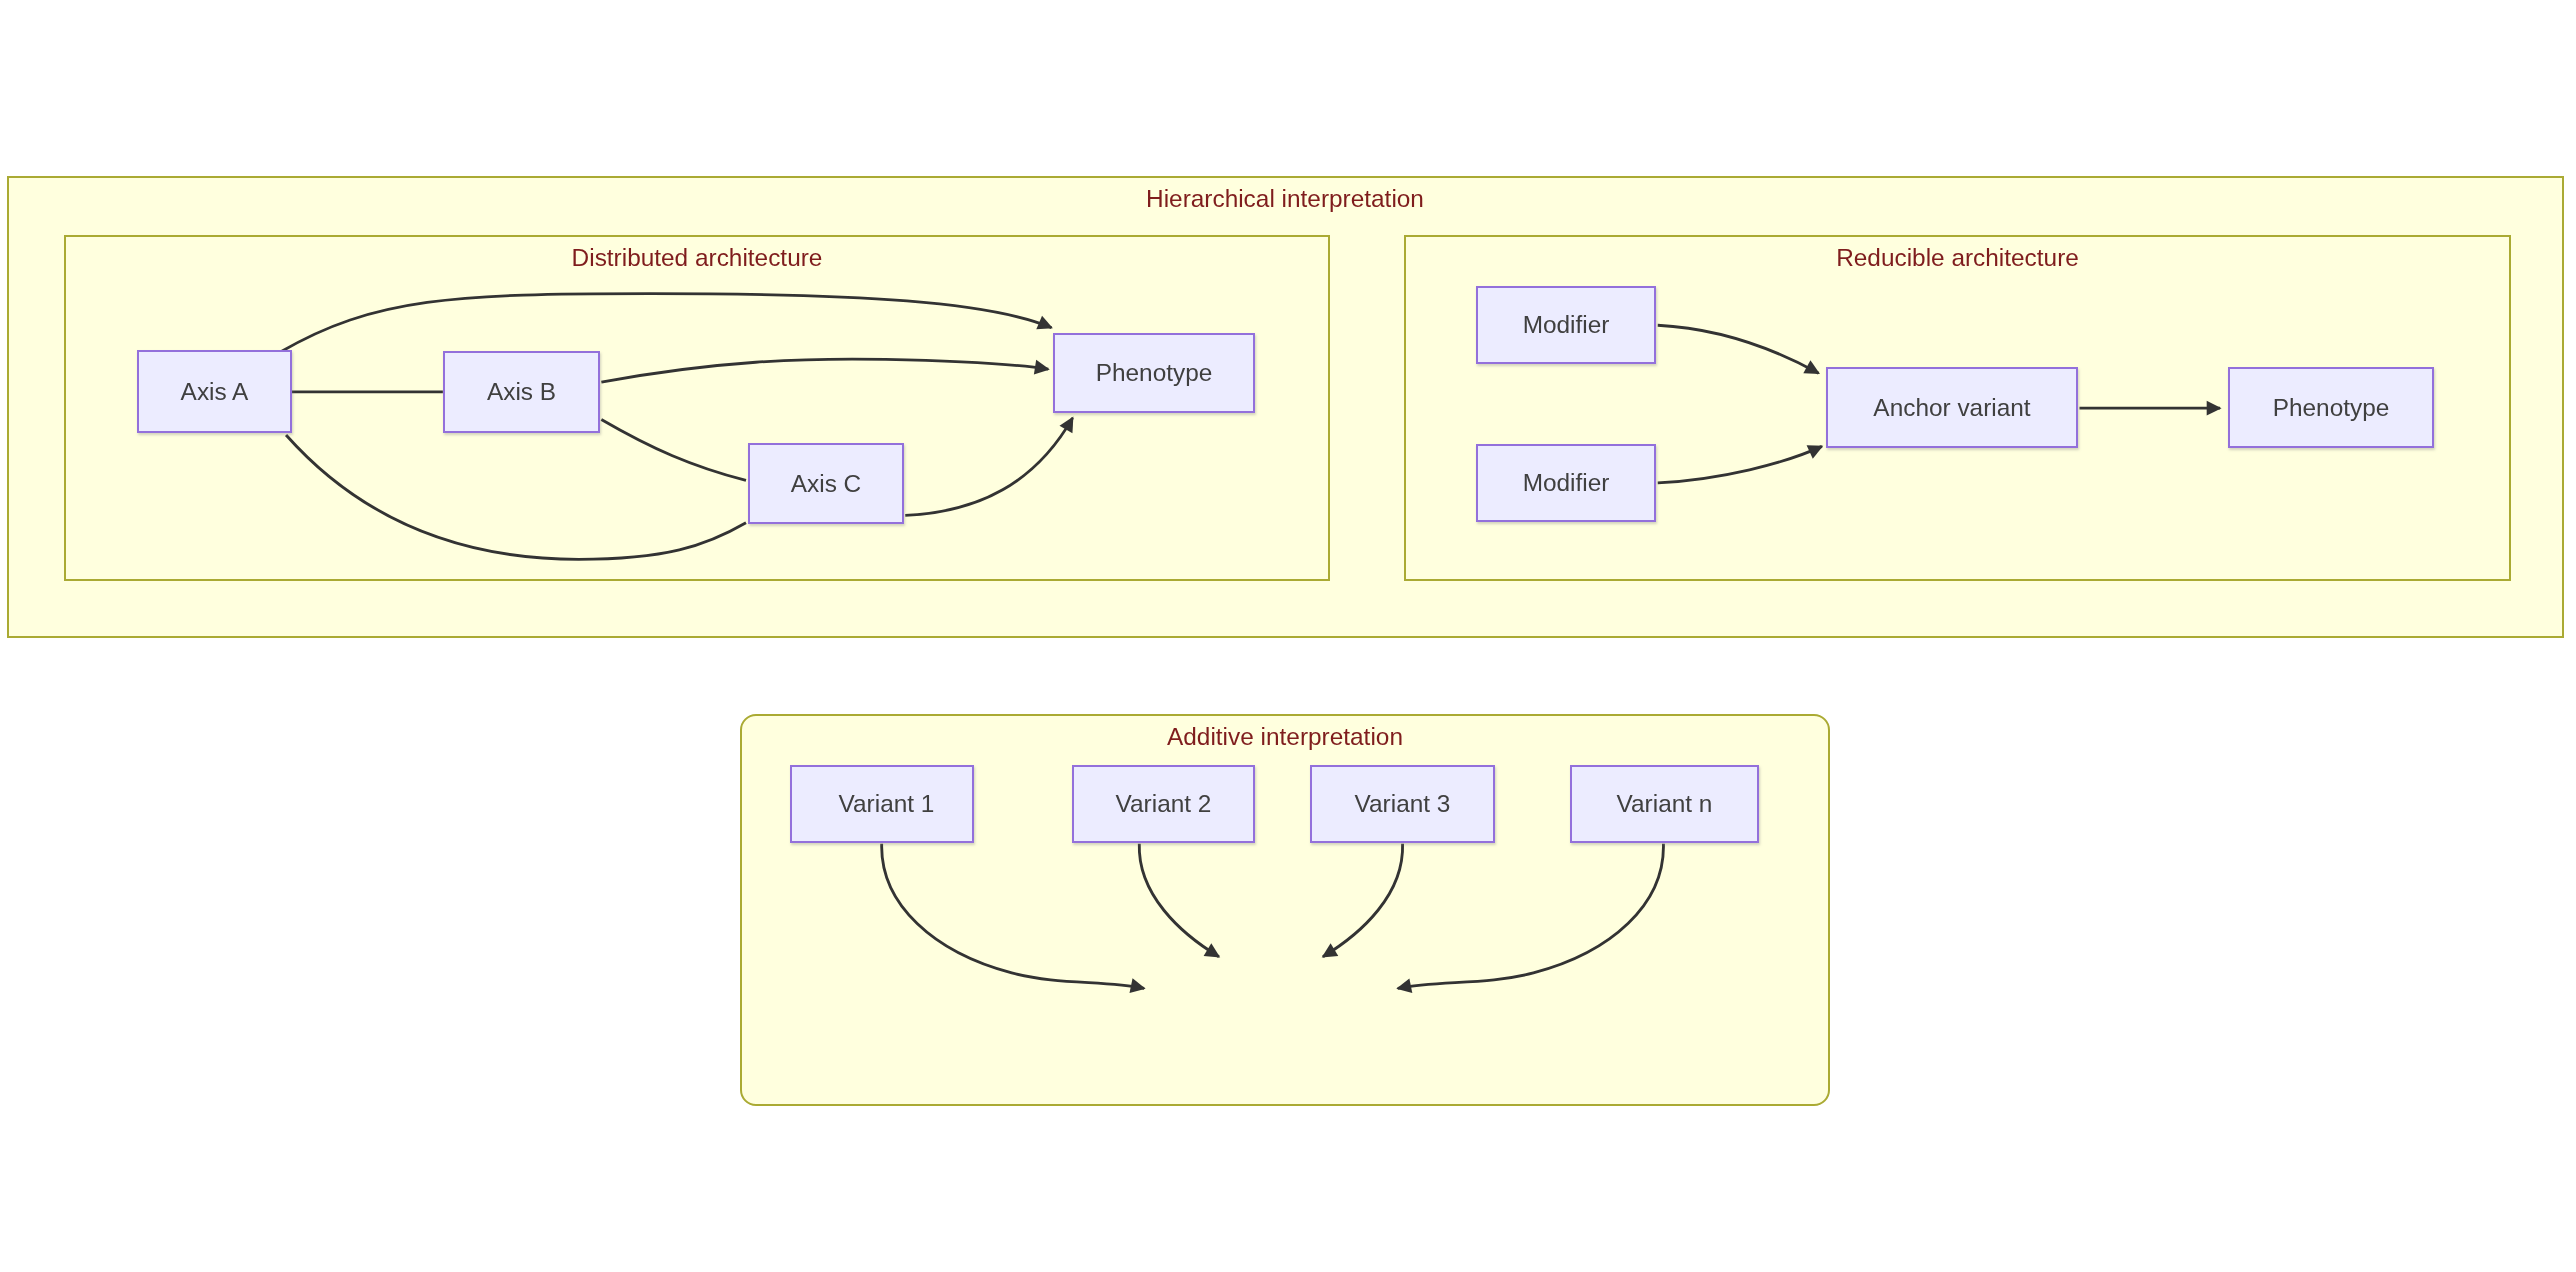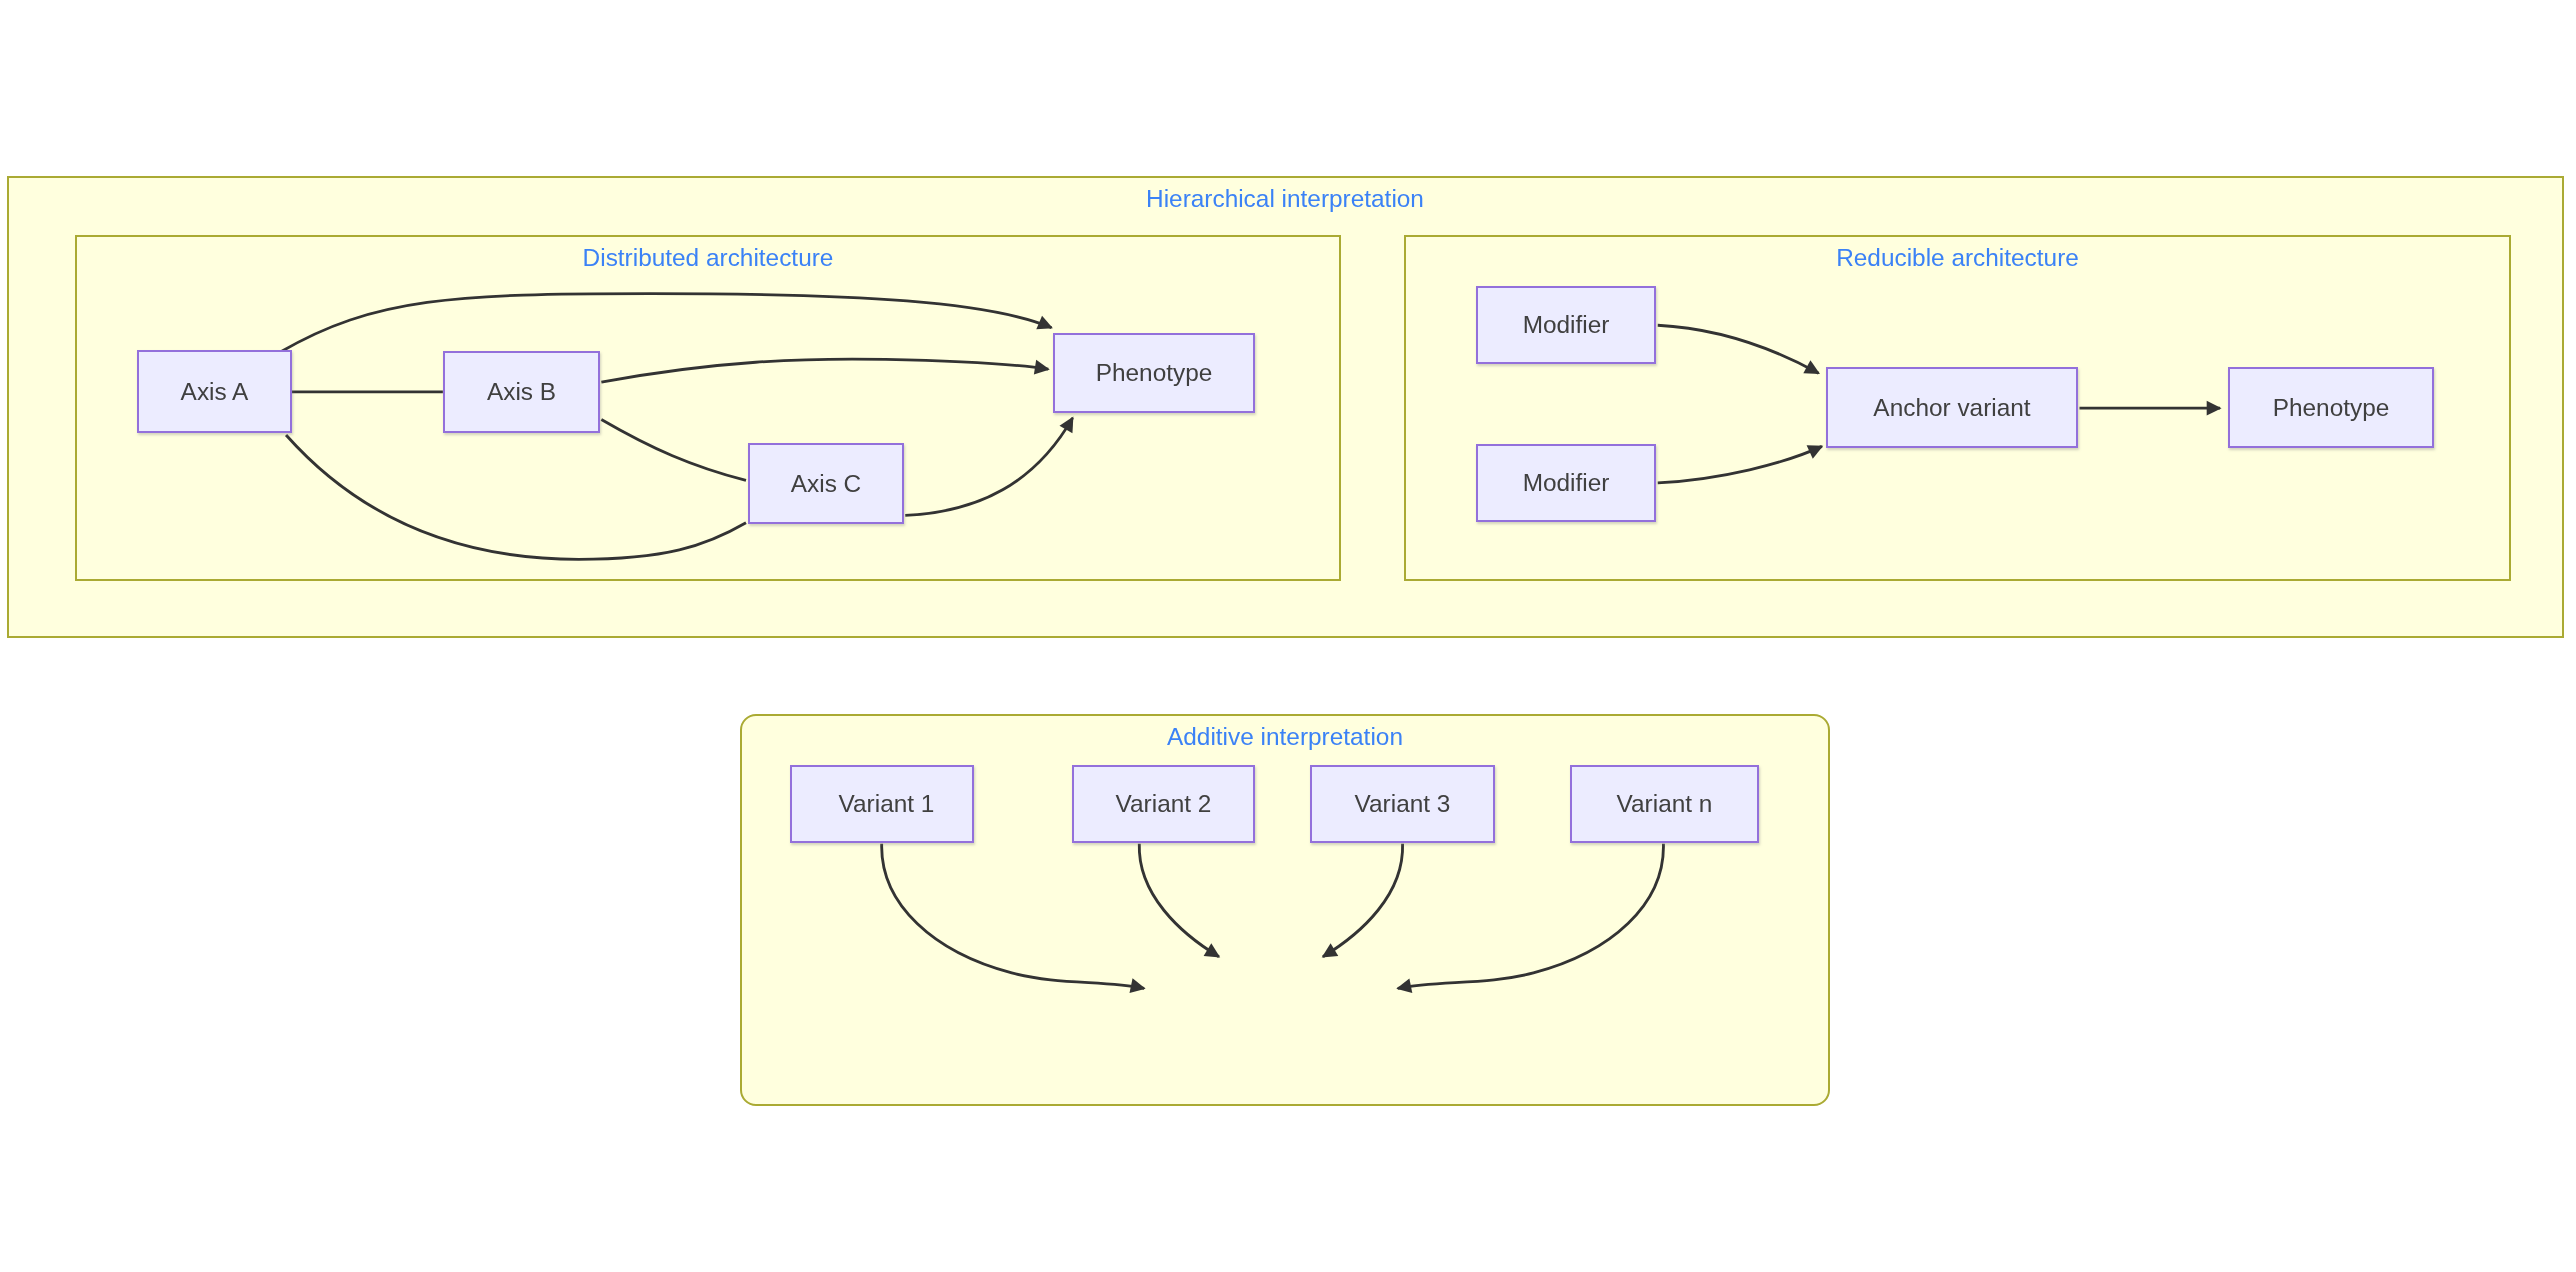--- a/index.html
+++ b/index.html
@@ -18,21 +18,21 @@
     border: 2.4px solid #aaaa33;
     box-sizing: border-box;
   }
   .cluster-title {
     position: absolute;
     top: 7.3px;
     left: 0;
     width: 100%;
     text-align: center;
     font-size: 24.4px;
-    color: #3b82f6;
+    color: #7f1d1d;
     white-space: nowrap;
   }
   .edges {
     position: absolute;
     left: 0;
     top: 0;
     pointer-events: none;
   }
   .edge {
     fill: none;
@@ -55,21 +55,21 @@
 </style>
 </head>
 <body>
 
 <div class="canvas">
 
   <div class="cluster" style="left:6.5px; top:176px; width:2557px; height:462px;">
     <div class="cluster-title">Hierarchical interpretation</div>
   </div>
 
-  <div class="cluster" style="left:75px; top:235px; width:1266px; height:346px;">
+  <div class="cluster" style="left:64px; top:235px; width:1266px; height:346px;">
     <div class="cluster-title">Distributed architecture</div>
   </div>
 
   <div class="cluster" style="left:1404px; top:235px; width:1107px; height:346px;">
     <div class="cluster-title">Reducible architecture</div>
   </div>
 
   <div class="cluster" style="left:740px; top:714px; width:1090px; height:392px;border-radius:16px;">
     <div class="cluster-title">Additive interpretation</div>
   </div>

